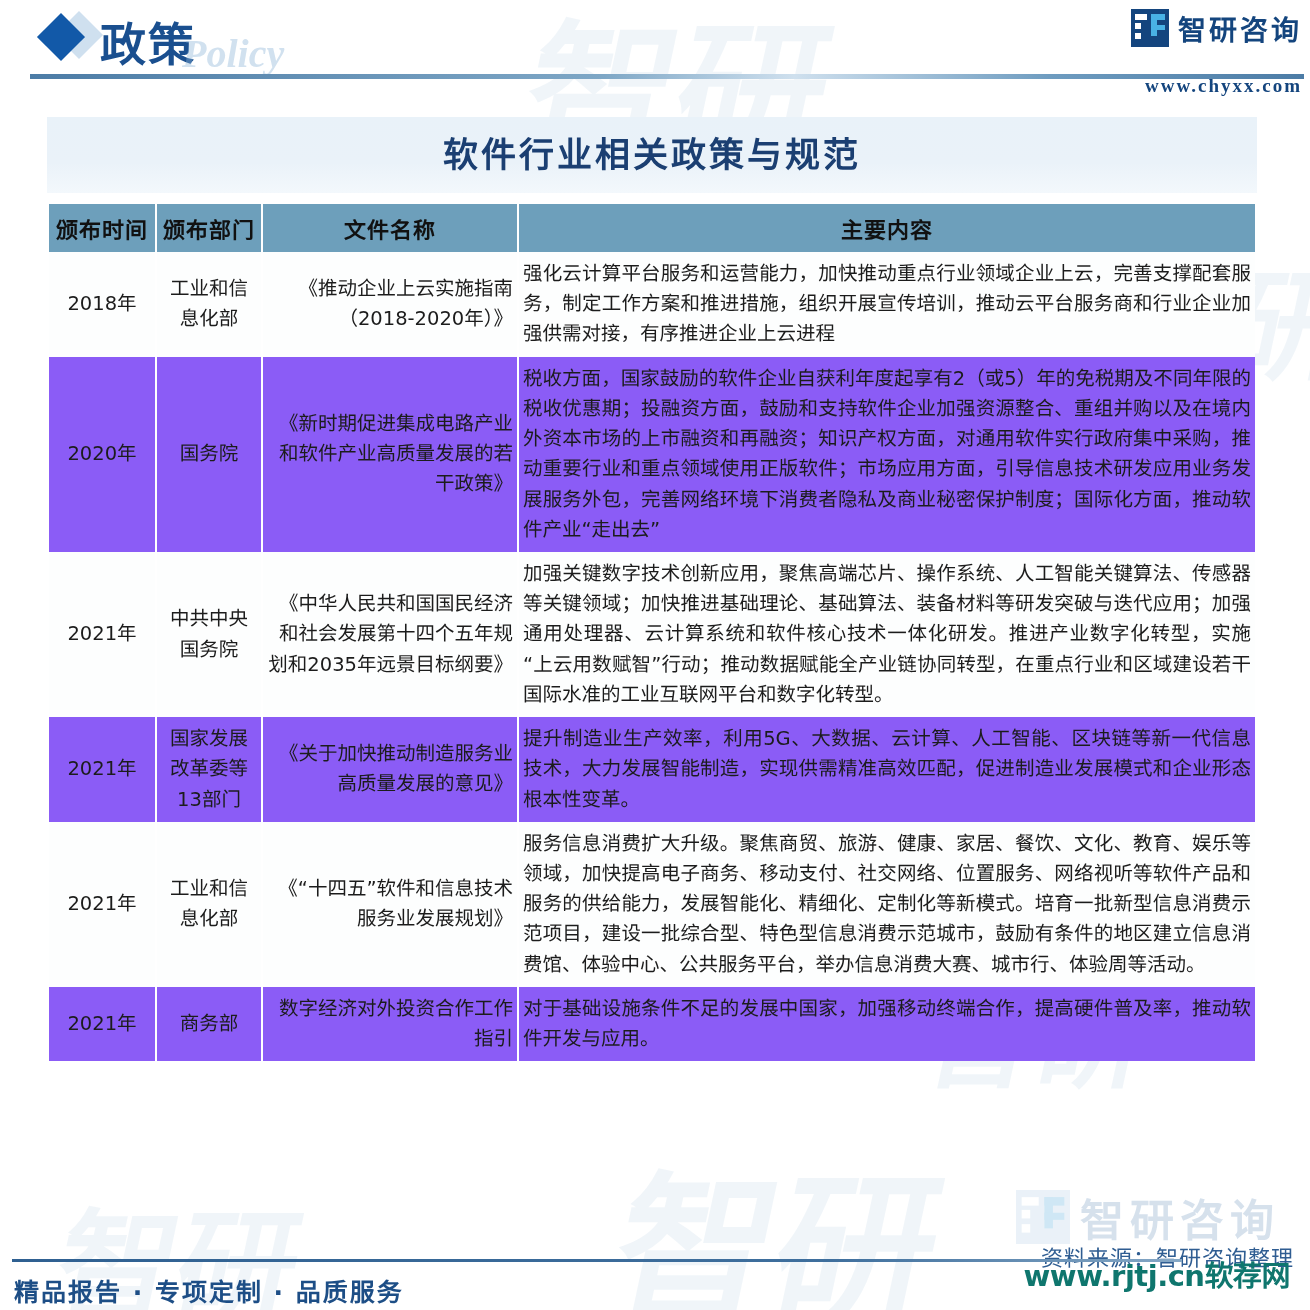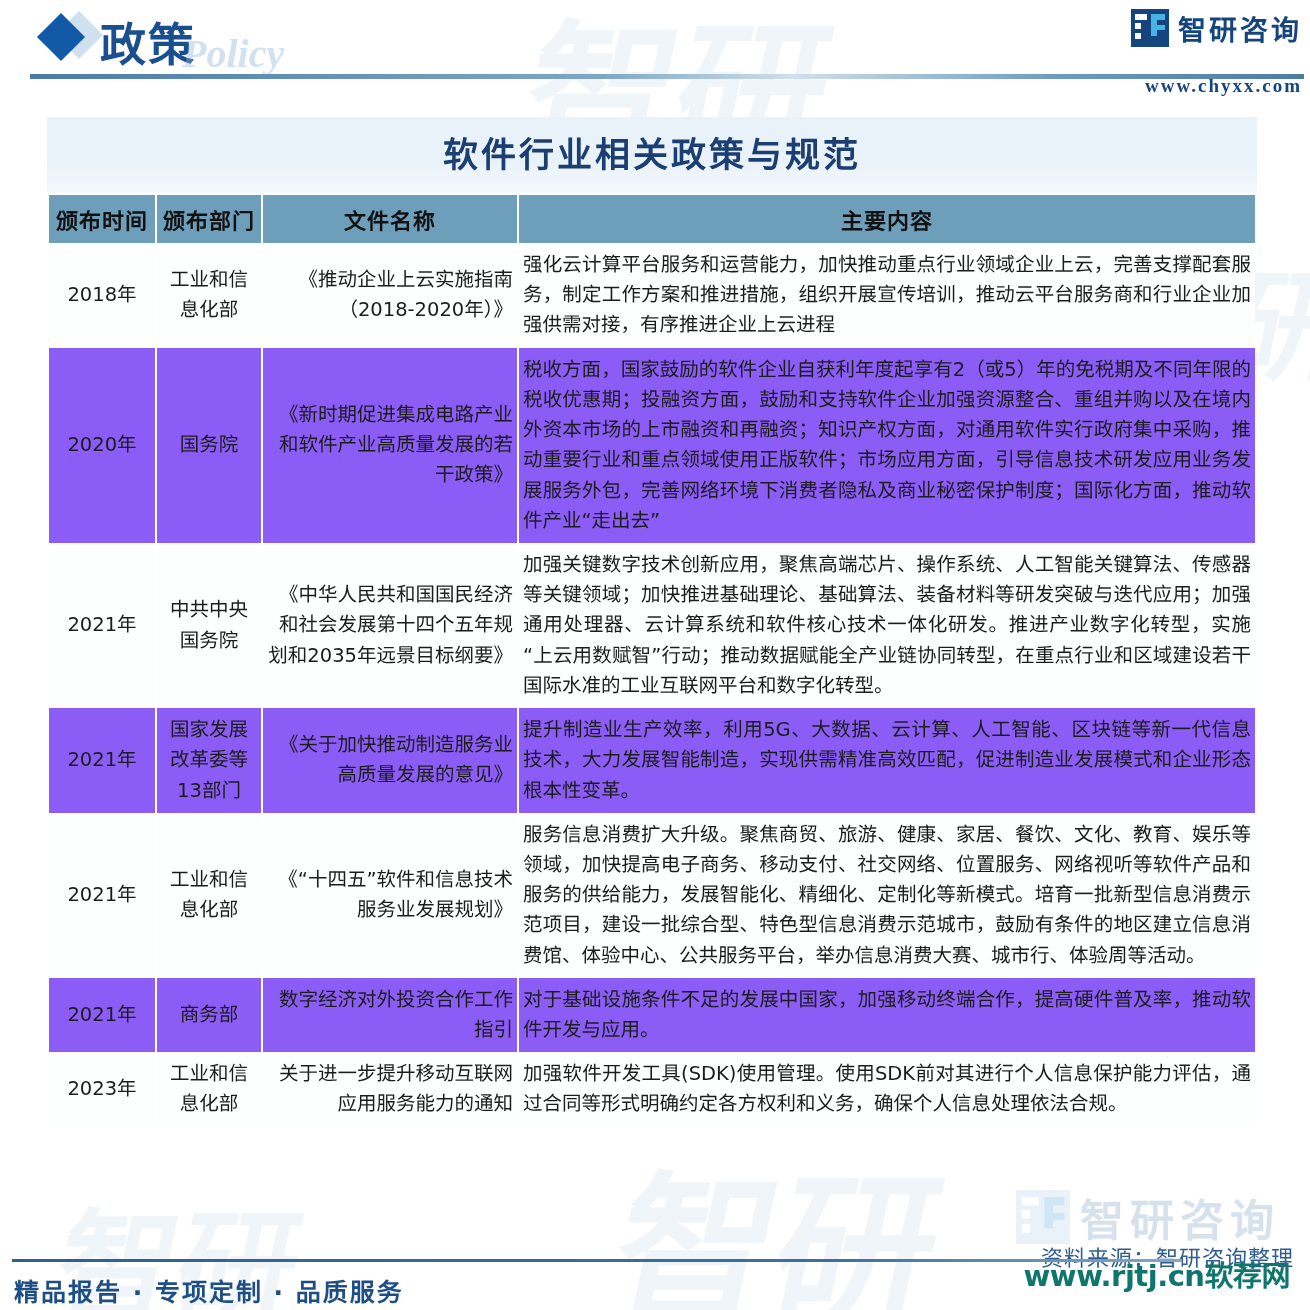--- a/index.html
+++ b/index.html
@@ -133,21 +133,21 @@
     font-weight: bold;
     color: #1b3f72;
     letter-spacing: 3px;
     font-family: "DejaVu Sans", "Liberation Sans", sans-serif;
   }
   table.policy {
     width: 1210px;
     border-collapse: separate;
     border-spacing: 2px 0;
     table-layout: fixed;
-    margin-top: 2px;
+    margin-top: 11px;
   }
   table.policy th {
     background: #6d9fbb;
     color: #111;
     font-size: 22px;
     font-weight: bold;
     height: 46px;
     letter-spacing: 1px;
     font-family: "DejaVu Sans", "Liberation Sans", sans-serif;
     text-align: center;
@@ -312,26 +312,20 @@
         <td class="c-dept">工业和信息化部</td>
         <td class="c-file">《“十四五”软件和信息技术服务业发展规划》</td>
         <td class="c-body">服务信息消费扩大升级。聚焦商贸、旅游、健康、家居、餐饮、文化、教育、娱乐等领域，加快提高电子商务、移动支付、社交网络、位置服务、网络视听等软件产品和服务的供给能力，发展智能化、精细化、定制化等新模式。培育一批新型信息消费示范项目，建设一批综合型、特色型信息消费示范城市，鼓励有条件的地区建立信息消费馆、体验中心、公共服务平台，举办信息消费大赛、城市行、体验周等活动。</td>
       </tr>
       <tr class="band-b">
         <td class="c-time">2021年</td>
         <td class="c-dept">商务部</td>
         <td class="c-file">数字经济对外投资合作工作指引</td>
         <td class="c-body">对于基础设施条件不足的发展中国家，加强移动终端合作，提高硬件普及率，推动软件开发与应用。</td>
       </tr>
-      <tr class="band-a">
-        <td class="c-time">2023年</td>
-        <td class="c-dept">工业和信息化部</td>
-        <td class="c-file">关于进一步提升移动互联网应用服务能力的通知</td>
-        <td class="c-body">加强软件开发工具(SDK)使用管理。使用SDK前对其进行个人信息保护能力评估，通过合同等形式明确约定各方权利和义务，确保个人信息处理依法合规。</td>
-      </tr>
     </tbody>
   </table>
 </div>
 
 <div class="wm-logo">
   <svg width="54" height="54" viewBox="0 0 38 38" aria-hidden="true">
     <rect x="0" y="0" width="38" height="38" fill="#cfe0ef"></rect>
     <rect x="4" y="5" width="12" height="6" fill="#ffffff"></rect>
     <rect x="4" y="14" width="6" height="6" fill="#ffffff"></rect>
     <rect x="4" y="24" width="6" height="6" fill="#ffffff"></rect>

